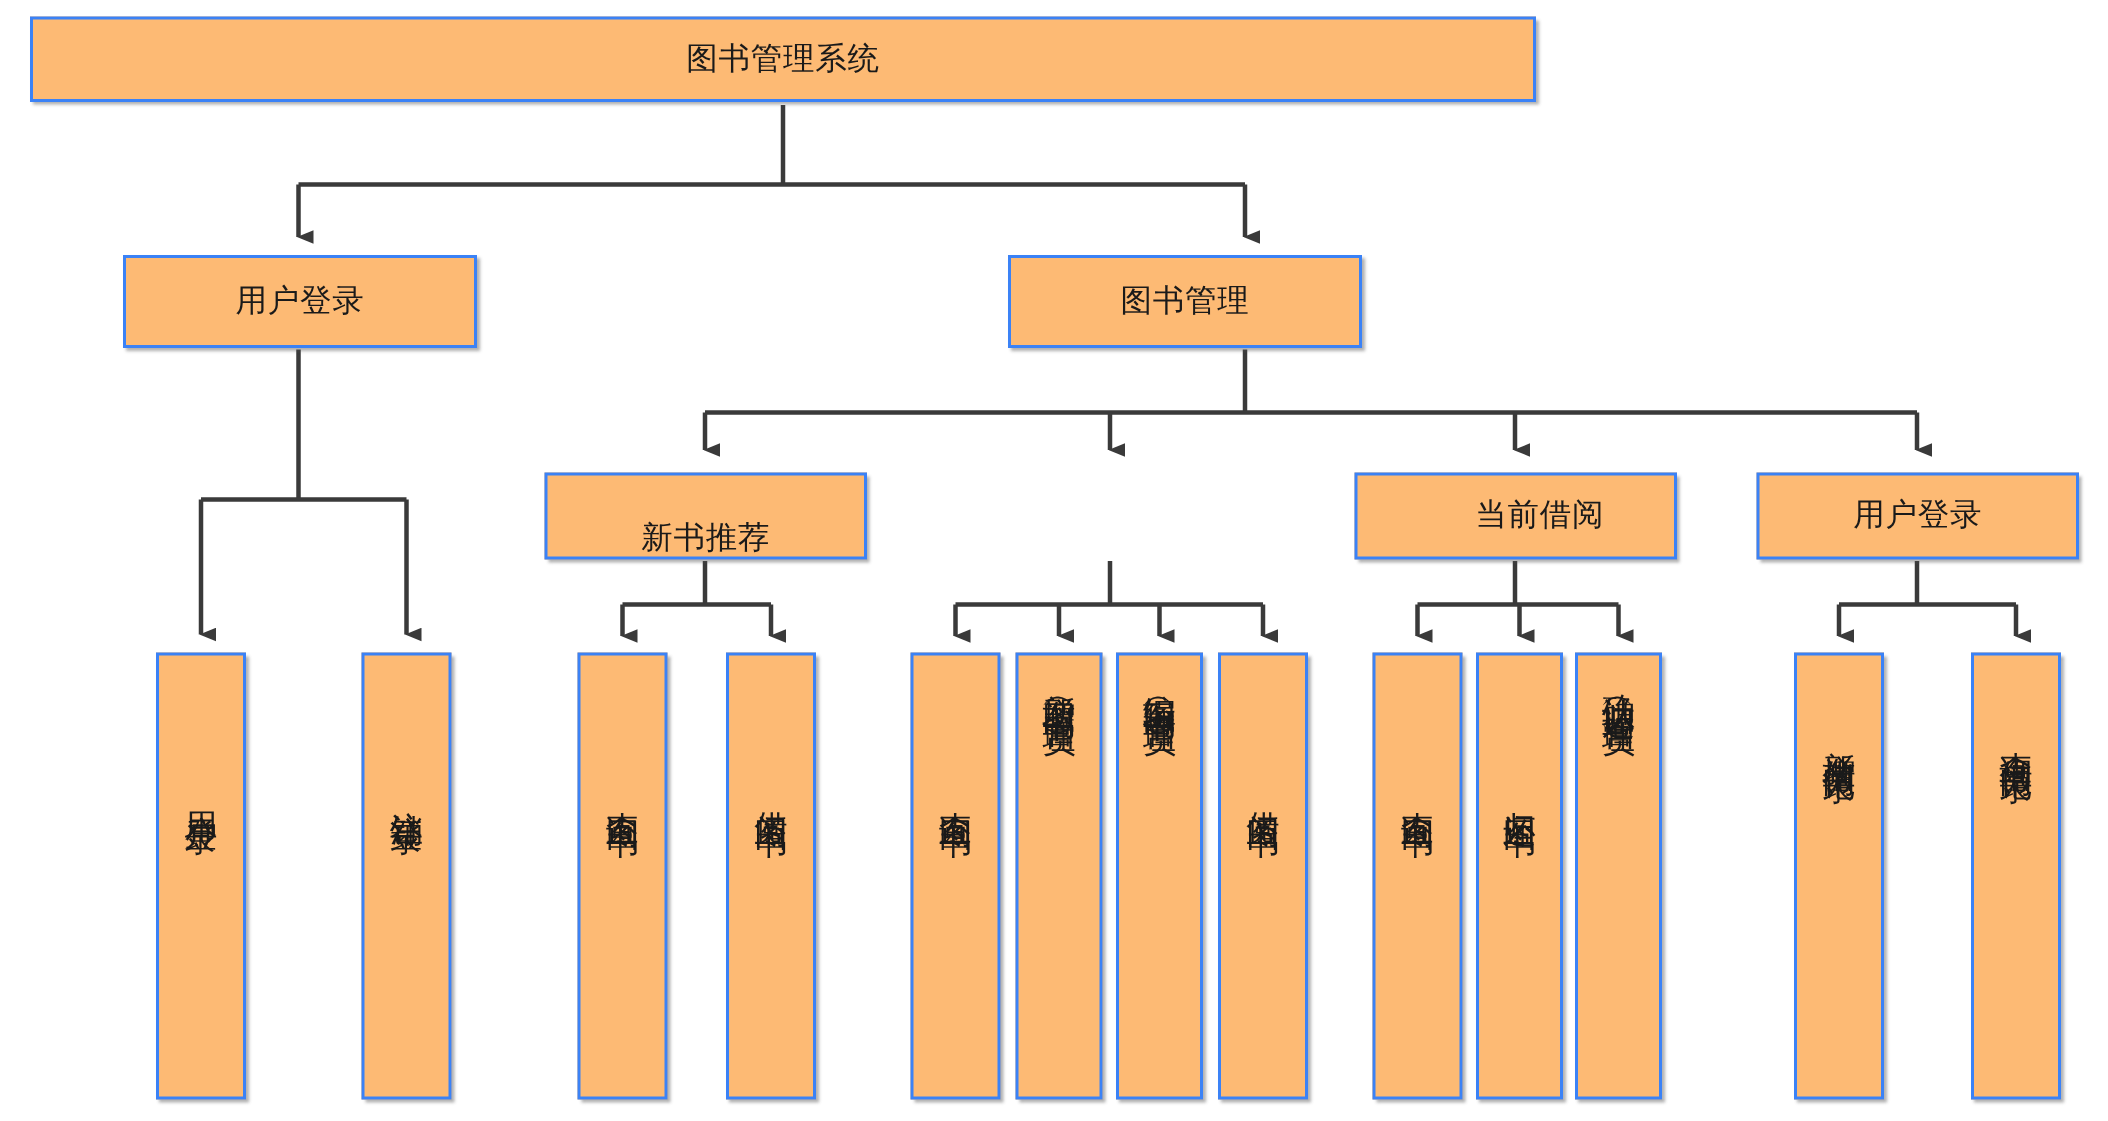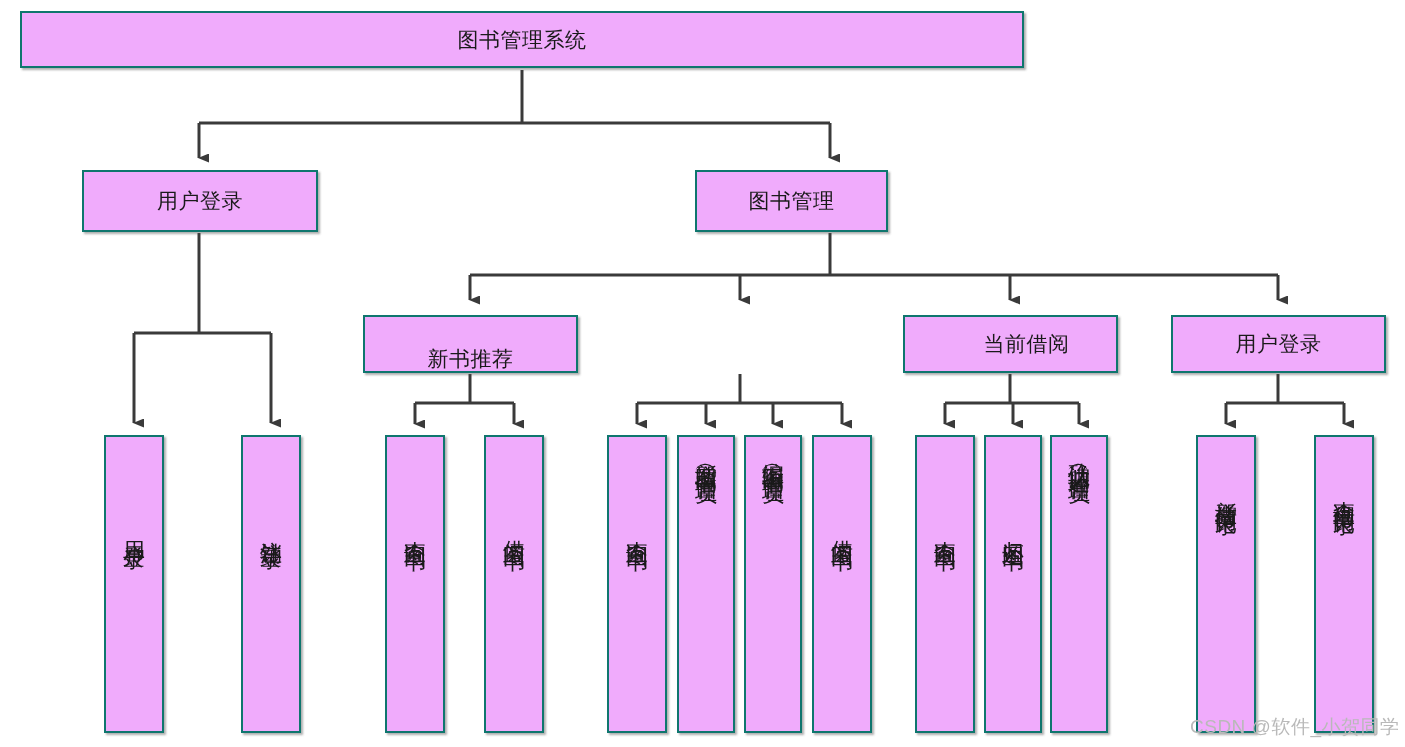--- a/index.html
+++ b/index.html
@@ -22,22 +22,22 @@
   svg.diagram-canvas {
     position: absolute;
     top: 0;
     left: 0;
     width: 1405px;
     height: 747px;
   }
   .node-box {
     position: absolute;
     box-sizing: border-box;
-    background: #f0abfc;
-    border: 2px solid #0f766e;
+    background: #fdba74;
+    border: 2px solid #3b82f6;
     box-shadow: 2px 2px 2px rgba(80,80,80,0.45);
     display: flex;
     align-items: center;
     justify-content: center;
     overflow: hidden;
   }
   .node-label {
     color: #1a1a1a;
     font-size: 21px;
     line-height: 1.12;
@@ -123,21 +123,21 @@
     </g>
   </svg>
 
   <div class="node-box" style="left:20px; top:11px; width:1004px; height:57px;">
     <span class="node-label">图书管理系统</span>
   </div>
 
   <div class="node-box" style="left:82px; top:170px; width:236px; height:62px;">
     <span class="node-label">用户登录</span>
   </div>
-  <div class="node-box" style="left:695px; top:170px; width:193px; height:62px;">
+  <div class="node-box" style="left:672px; top:170px; width:236px; height:62px;">
     <span class="node-label">图书管理</span>
   </div>
 
   <div class="node-box" style="left:363px; top:315px; width:215px; height:58px;align-items:flex-end;">
     <span class="node-label">新书推荐</span>
   </div>
   <div class="node-box" style="left:903px; top:315px; width:215px; height:58px;padding-left:32px;">
     <span class="node-label">当前借阅</span>
   </div>
   <div class="node-box" style="left:1171px; top:315px; width:215px; height:58px;">
@@ -181,15 +181,14 @@
     <span class="node-label">确认归还（管理员）</span>
   </div>
 
   <div class="node-box vertical" style="left:1196px; top:435px; width:60px; height:298px; padding-top:46px;">
     <span class="node-label">新增借阅记录</span>
   </div>
   <div class="node-box vertical" style="left:1314px; top:435px; width:60px; height:298px; padding-top:46px;">
     <span class="node-label">查询借阅记录</span>
   </div>
 
-  <div class="watermark" style="left:1190px; top:714px;">CSDN @软件_小贺同学</div>
 
 </div>
 
 </body></html>

